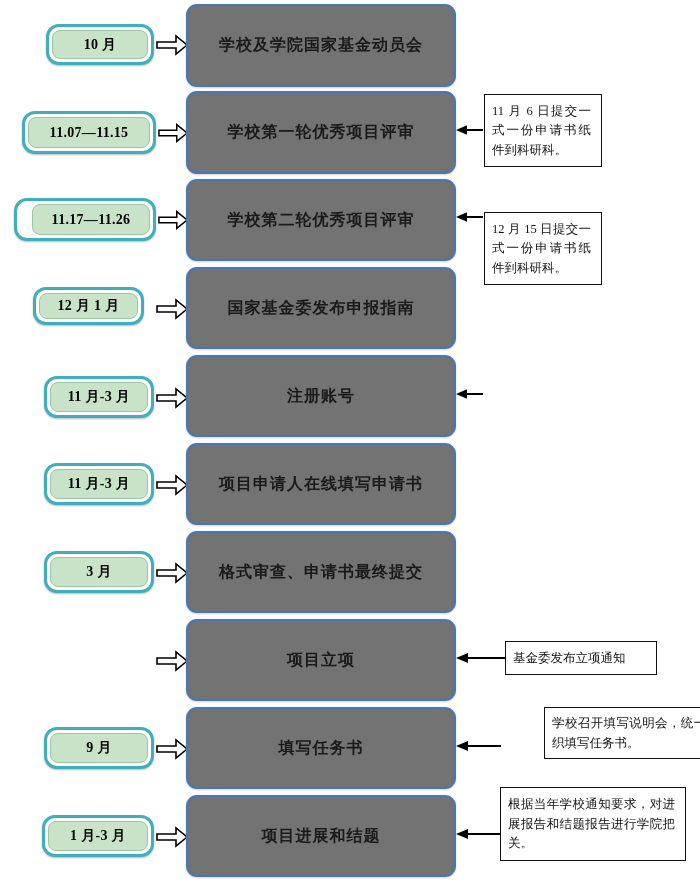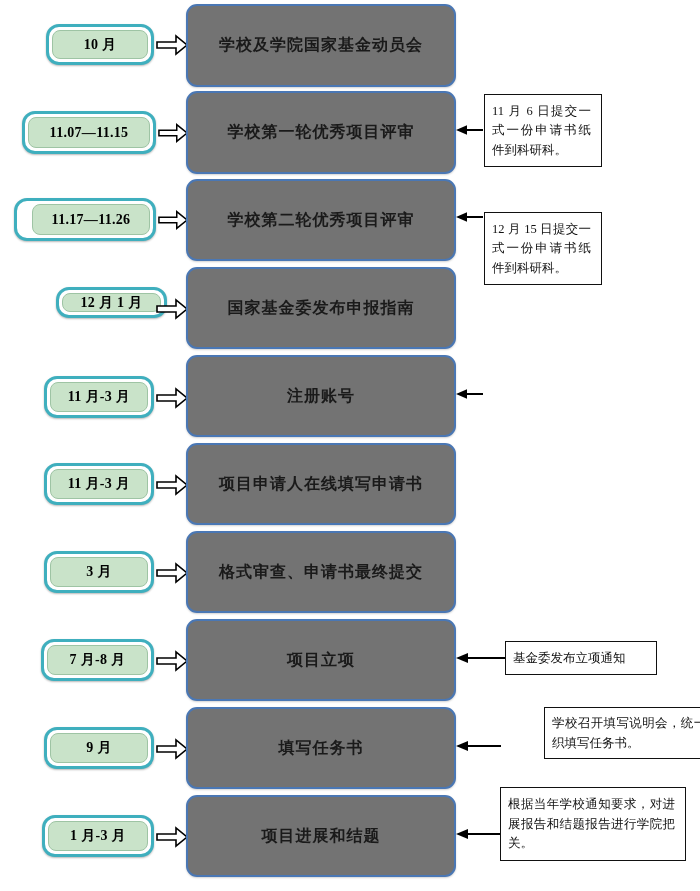--- a/index.html
+++ b/index.html
@@ -133,21 +133,21 @@
     <svg class="line-arrow" style="left:456px;top:33px;" width="28" height="14" viewBox="0 0 28 14">
       <path d="M27 7 L8 7" stroke="#000000" stroke-width="2" fill="none"></path>
       <path d="M0 7 L11 2.2 L11 11.8 Z" fill="#000000"></path>
     </svg>
     <div class="note" style="left:484px;top:4px;width:118px;height:73px;margin-top:31px;">
       <span class="note-text">12 月 15 日提交一式一份申请书纸件到科研科。</span>
     </div>
   </div>
 
   <div class="row" style="top:265px;height:88px;">
-    <div class="chip" style="left:56px;top:22px;width:111px;height:31px;">
+    <div class="chip" style="left:33px;top:22px;width:111px;height:38px;">
       <div class="chip-inner">12 月 1 月</div>
     </div>
     <svg class="block-arrow" style="left:156px;top:33px;" width="32" height="22" viewBox="0 0 32 22">
       <path d="M1 8 L20 8 L20 2 L31 11 L20 20 L20 14 L1 14 Z" fill="#ffffff" stroke="#000000" stroke-width="1.6"></path>
     </svg>
     <div class="pbox" style="left:186px;top:2px;width:270px;height:82px;">
       <span class="pbox-label">国家基金委发布申报指南</span>
     </div>
   </div>
 
@@ -185,23 +185,20 @@
     </div>
     <svg class="block-arrow" style="left:156px;top:33px;" width="32" height="22" viewBox="0 0 32 22">
       <path d="M1 8 L20 8 L20 2 L31 11 L20 20 L20 14 L1 14 Z" fill="#ffffff" stroke="#000000" stroke-width="1.6"></path>
     </svg>
     <div class="pbox" style="left:186px;top:2px;width:270px;height:82px;">
       <span class="pbox-label">格式审查、申请书最终提交</span>
     </div>
   </div>
 
   <div class="row" style="top:617px;height:88px;">
-    <div class="chip" style="left:41px;top:22px;width:113px;height:42px;">
-      <div class="chip-inner">7 月-8 月</div>
-    </div>
     <svg class="block-arrow" style="left:156px;top:33px;" width="32" height="22" viewBox="0 0 32 22">
       <path d="M1 8 L20 8 L20 2 L31 11 L20 20 L20 14 L1 14 Z" fill="#ffffff" stroke="#000000" stroke-width="1.6"></path>
     </svg>
     <div class="pbox" style="left:186px;top:2px;width:270px;height:82px;">
       <span class="pbox-label">项目立项</span>
     </div>
     <svg class="line-arrow" style="left:456px;top:34px;" width="50" height="14" viewBox="0 0 50 14">
       <path d="M49 7 L8 7" stroke="#000000" stroke-width="2" fill="none"></path>
       <path d="M0 7 L12 2 L12 12 Z" fill="#000000"></path>
     </svg>

